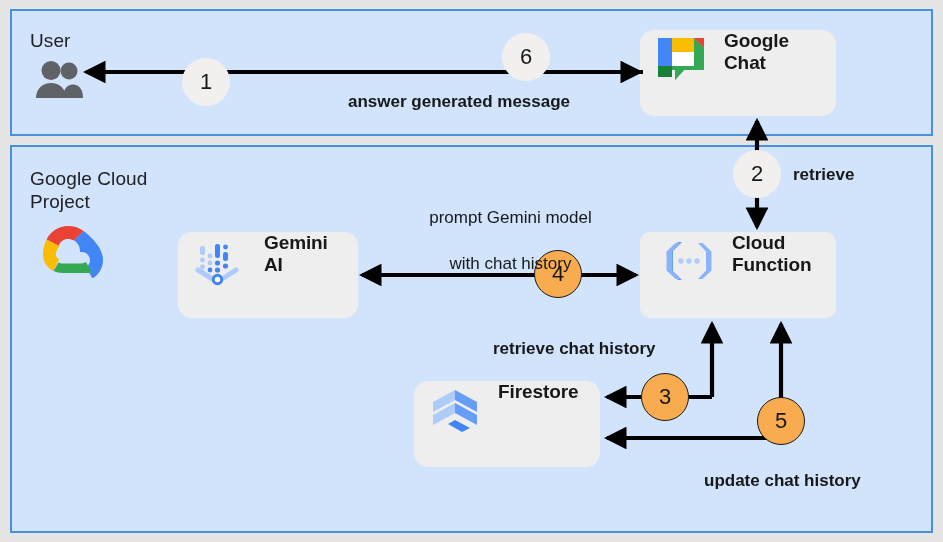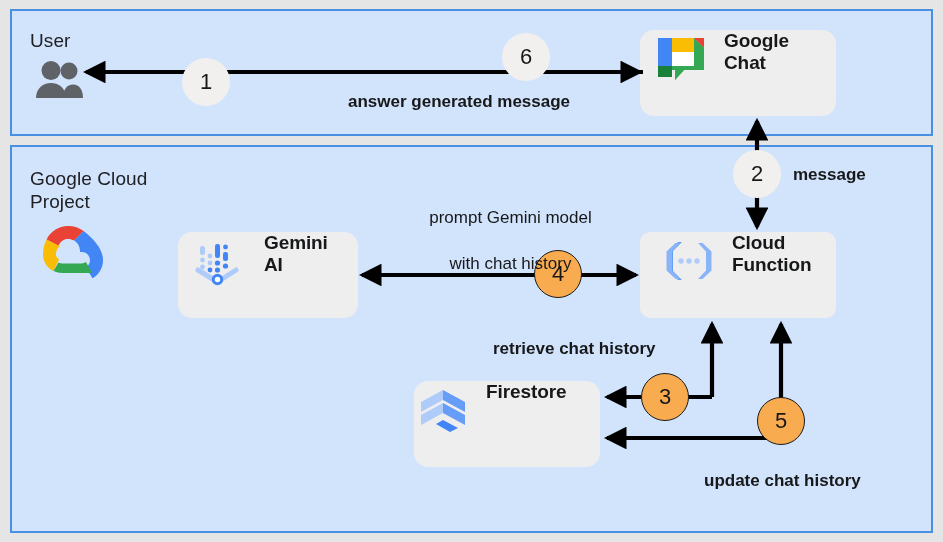--- a/index.html
+++ b/index.html
@@ -57,21 +57,21 @@
 
   #card-google-chat { left: 640px; top: 30px;  width: 196px; height: 86px; padding-left: 12px; }
   #card-google-chat .label { margin-left: 14px; }
 
   #card-vertex-ai   { left: 178px; top: 232px; width: 180px; height: 86px; padding-left: 12px; }
   #card-vertex-ai .label { margin-left: 16px; }
 
   #card-cloud-func  { left: 640px; top: 232px; width: 196px; height: 86px; padding-left: 20px; border-radius: 10px; }
   #card-cloud-func .label { margin-left: 14px; }
 
-  #card-firestore   { left: 414px; top: 381px; width: 186px; height: 86px; }
+  #card-firestore   { left: 414px; top: 381px; width: 186px; height: 86px; padding-left: 12px; }
   #card-firestore .label { margin-left: 14px; }
 
   
   .caption {
     position: absolute;
     font-size: 17px;
     color: #17181a;
     white-space: pre-line;
     line-height: 1.35;
   }
@@ -267,21 +267,21 @@
   </svg>
 
   <div class="badge grey" id="badge-1">1</div>
   <div class="badge grey" id="badge-6">6</div>
   <div class="badge grey" id="badge-2">2</div>
   <div class="badge orange" id="badge-4">4</div>
   <div class="badge orange" id="badge-3">3</div>
   <div class="badge orange" id="badge-5">5</div>
 
   <div class="caption bold" id="cap-answer-message">answer generated message</div>
-  <div class="caption bold" id="cap-execute">message</div>
+  <div class="caption bold" id="cap-execute">retrieve</div>
 
   <div class="caption center" id="cap-prompt">
     <div>prompt Gemini model</div>
     <div class="bold">with chat history</div>
   </div>
 
   <div class="caption bold" id="cap-retrieve">retrieve chat history</div>
   <div class="caption bold" id="cap-update">update chat history</div>
 
 </div>

